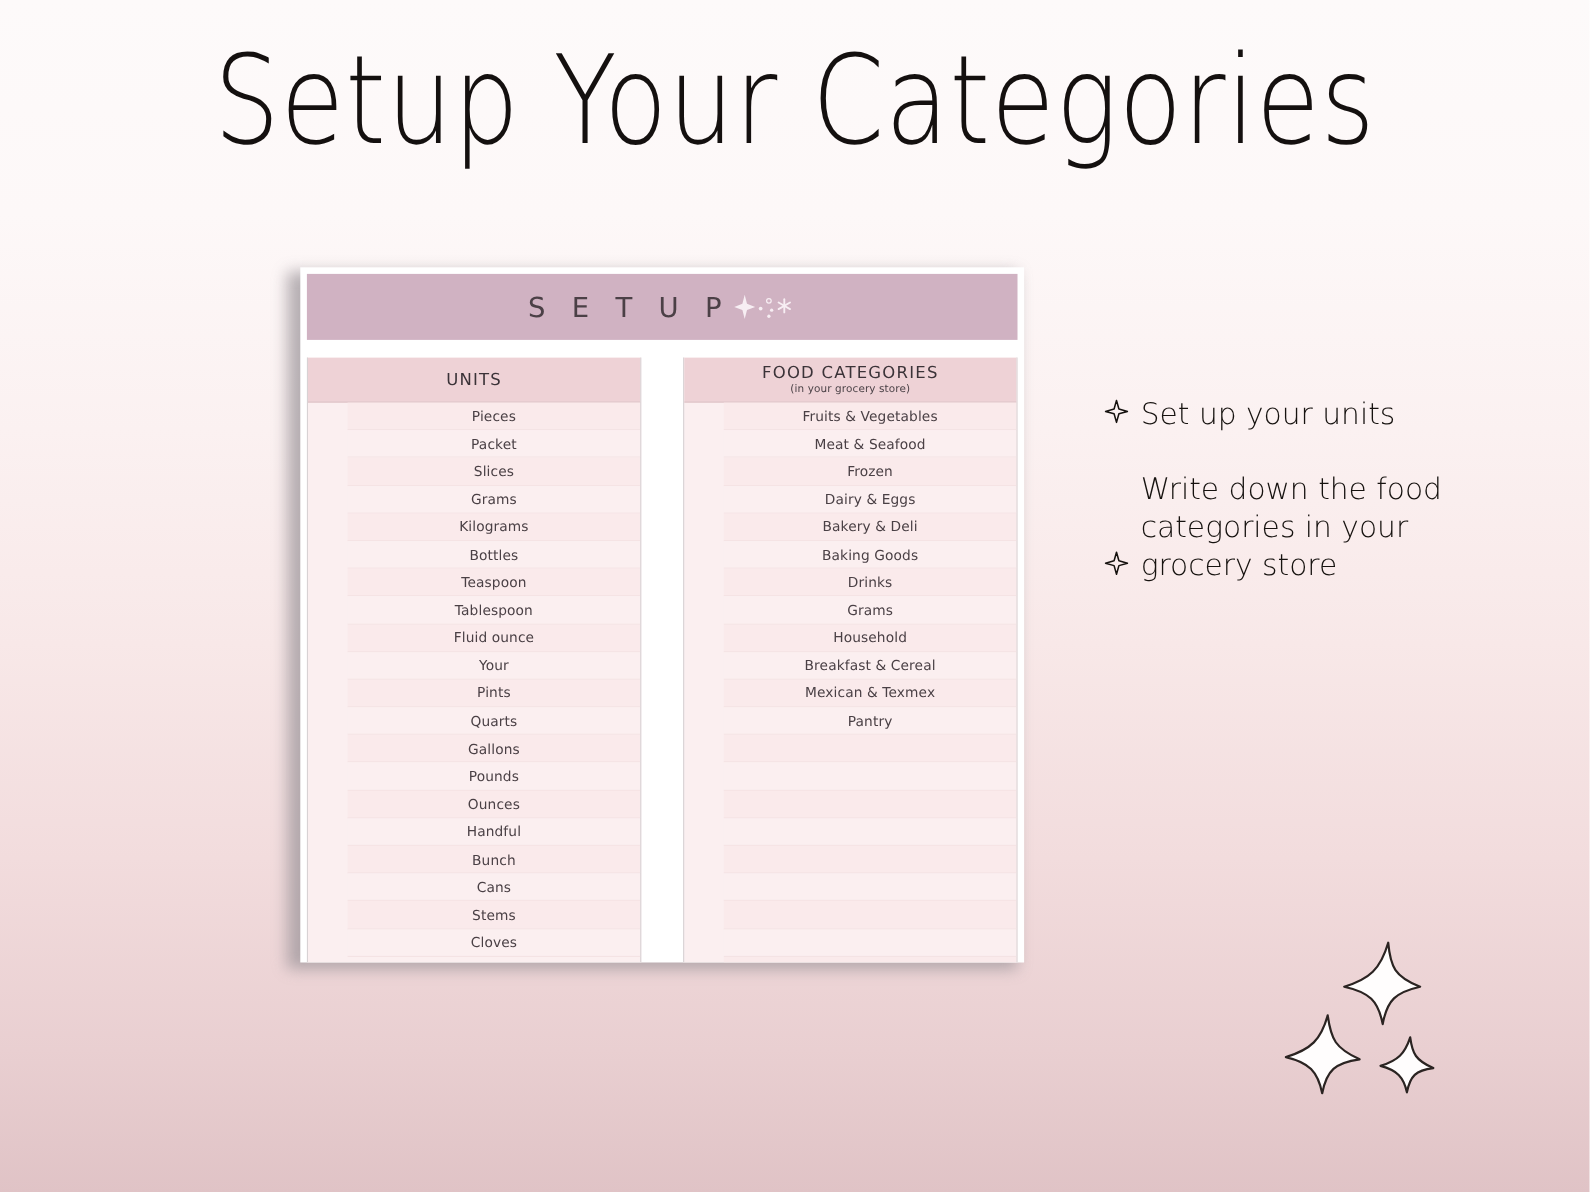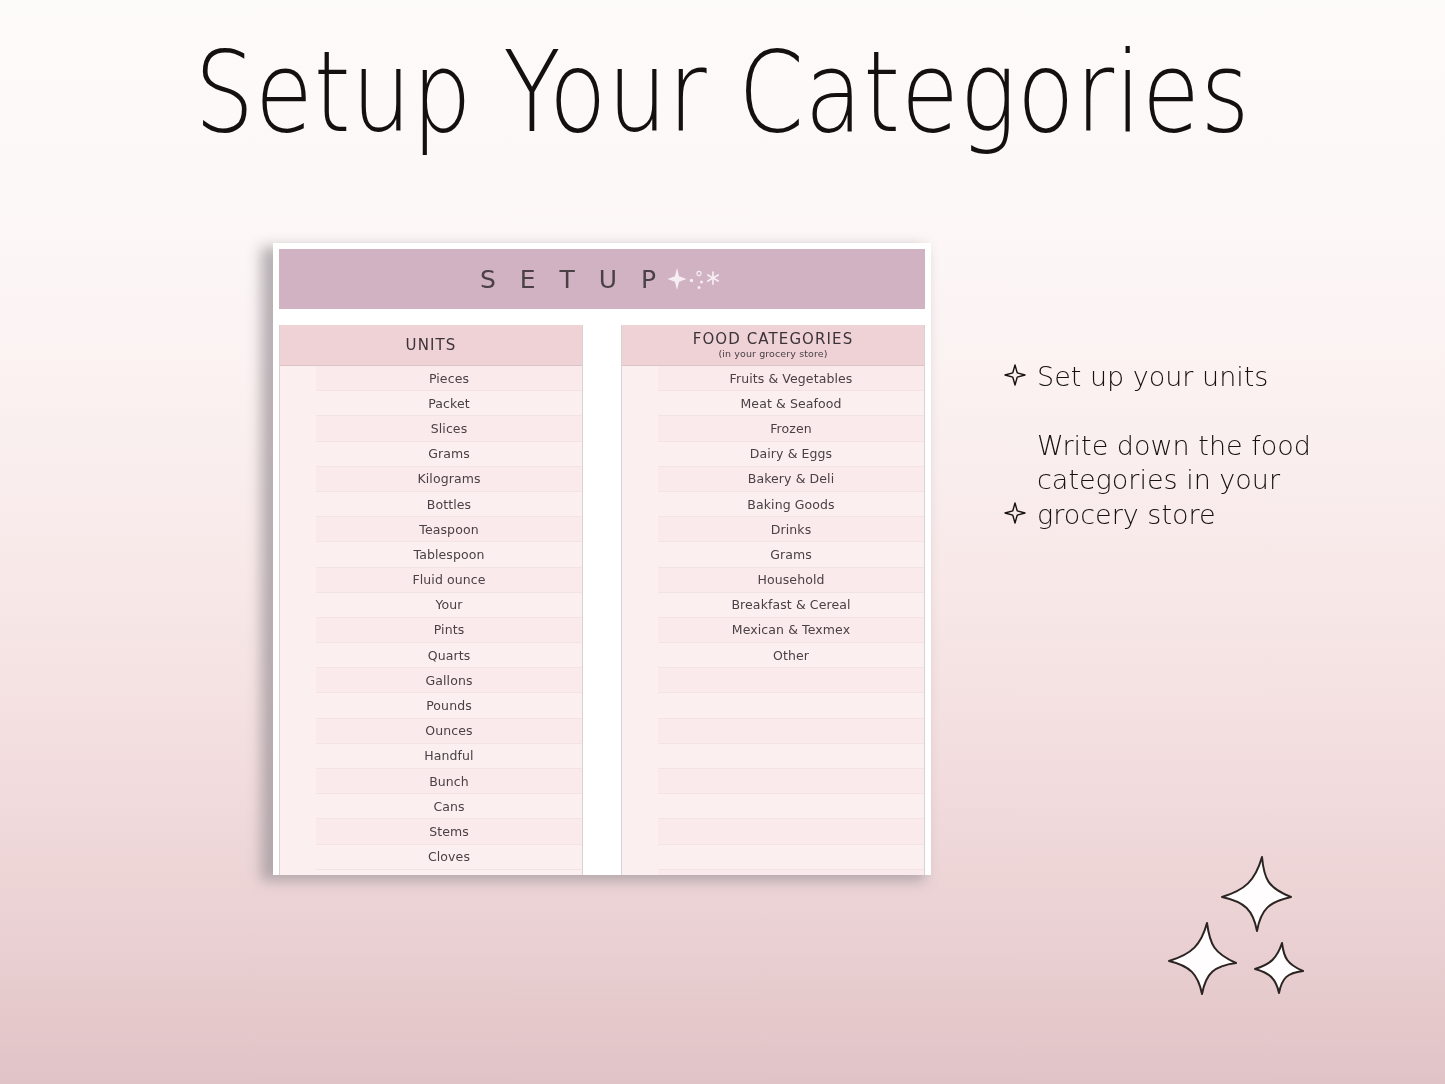--- a/index.html
+++ b/index.html
@@ -324,21 +324,21 @@
             <div class="row">
               <span class="row-text">Household</span>
             </div>
             <div class="row">
               <span class="row-text">Breakfast &amp; Cereal</span>
             </div>
             <div class="row">
               <span class="row-text">Mexican &amp; Texmex</span>
             </div>
             <div class="row">
-              <span class="row-text">Other</span>
+              <span class="row-text">Pantry</span>
             </div>
             <div class="row"></div>
             <div class="row"></div>
             <div class="row"></div>
             <div class="row"></div>
             <div class="row"></div>
             <div class="row"></div>
             <div class="row"></div>
             <div class="row"></div>
             <div class="row"></div>

